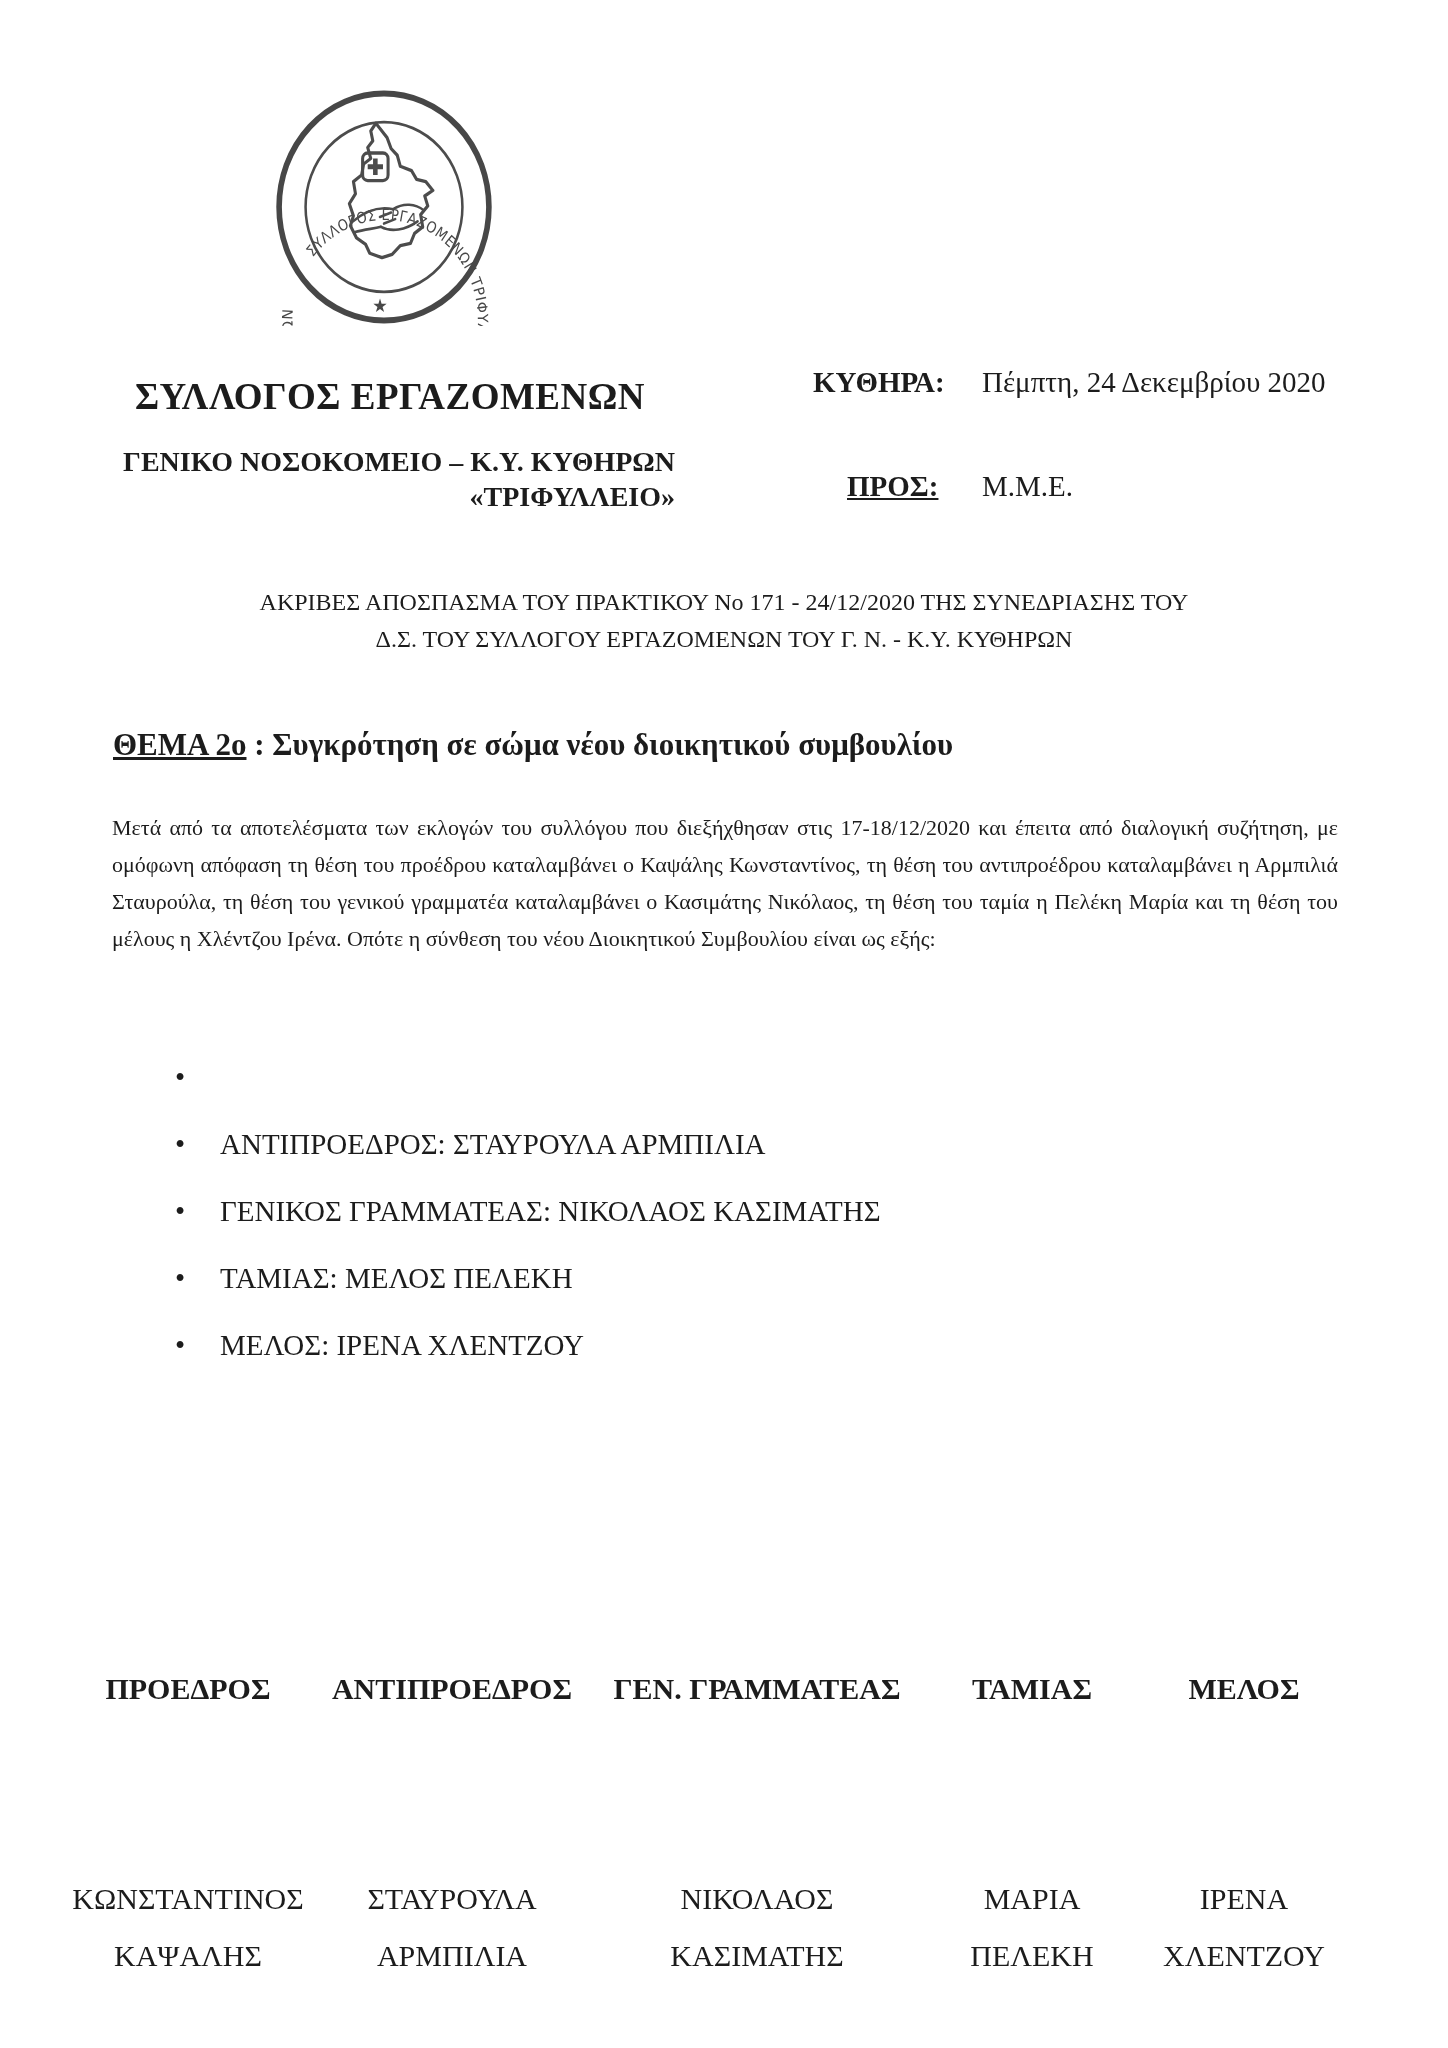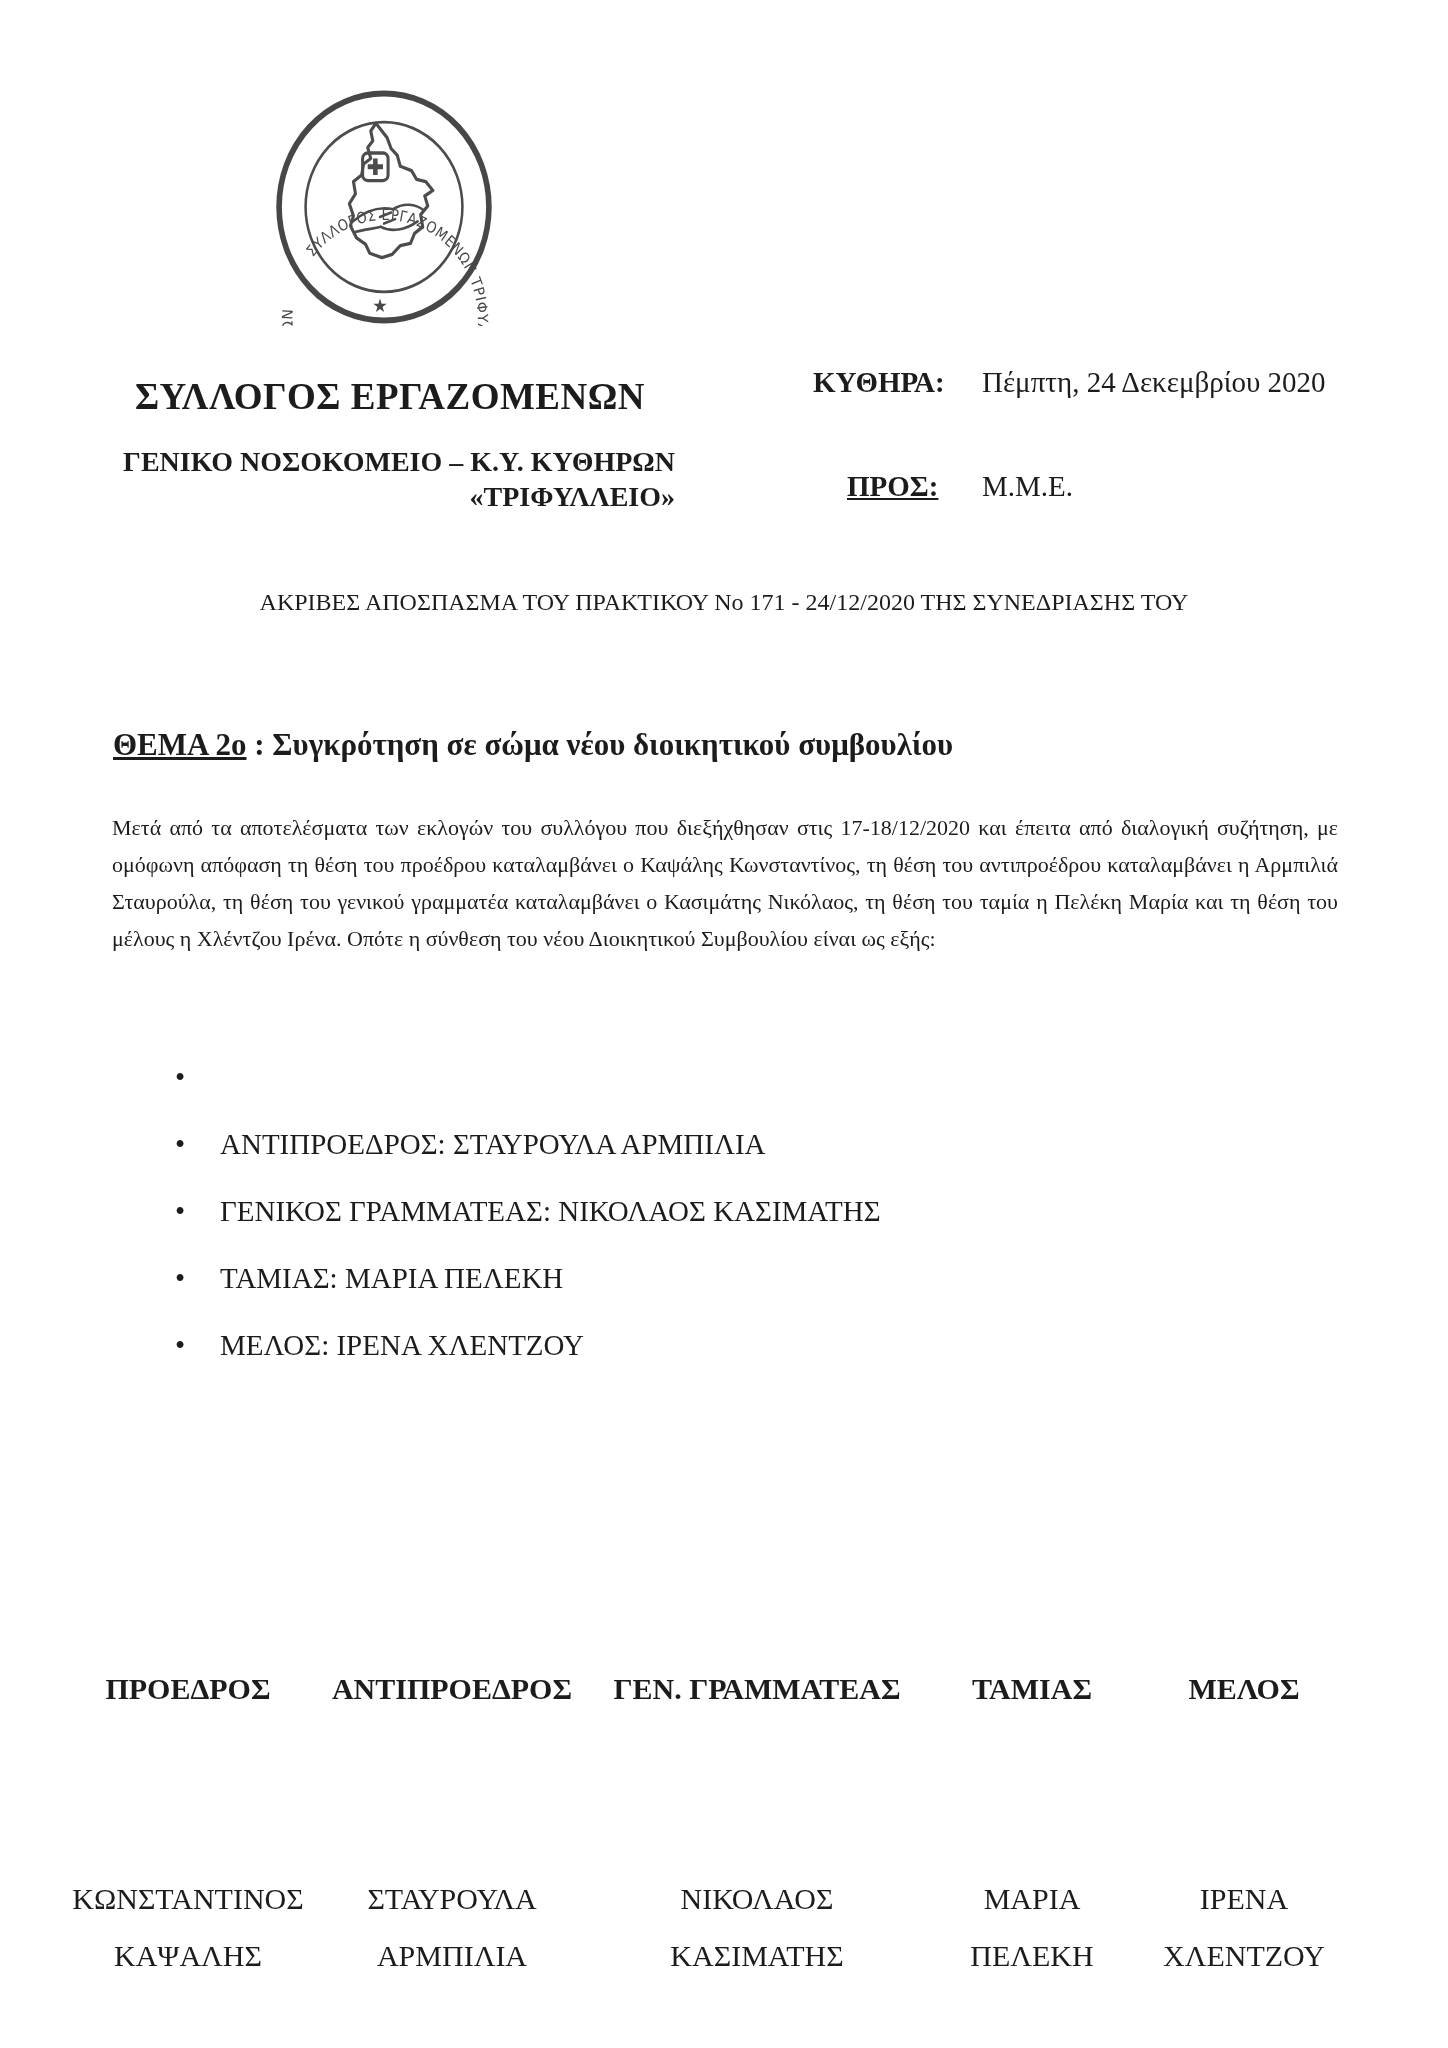--- a/index.html
+++ b/index.html
@@ -162,41 +162,42 @@
     <div>«ΤΡΙΦΥΛΛΕΙΟ»</div>
   </div>
 
   <div class="meta-place-label">ΚΥΘΗΡΑ:</div>
   <div class="meta-date">Πέμπτη, 24 Δεκεμβρίου 2020</div>
   <div class="meta-to-label">ΠΡΟΣ:</div>
   <div class="meta-to-value">Μ.Μ.Ε.</div>
 
   <div class="doc-title">
     <div>ΑΚΡΙΒΕΣ ΑΠΟΣΠΑΣΜΑ ΤΟΥ ΠΡΑΚΤΙΚΟΥ Νο 171 - 24/12/2020 ΤΗΣ ΣΥΝΕΔΡΙΑΣΗΣ ΤΟΥ</div>
+    <div>Δ.Σ. ΤΟΥ ΣΥΛΛΟΓΟΥ ΕΡΓΑΖΟΜΕΝΩΝ ΤΟΥ Γ. Ν. - Κ.Υ. ΚΥΘΗΡΩΝ</div>
   </div>
 
   <div class="subject"><span class="subject-label">ΘΕΜΑ 2ο</span><span> : </span><span>Συγκρότηση σε σώμα νέου διοικητικού συμβουλίου</span></div>
 
   <div class="body-paragraph">Μετά από τα αποτελέσματα των εκλογών του συλλόγου που διεξήχθησαν στις 17-18/12/2020 και έπειτα από διαλογική συζήτηση, με ομόφωνη απόφαση τη θέση του προέδρου καταλαμβάνει ο Καψάλης Κωνσταντίνος, τη θέση του αντιπροέδρου καταλαμβάνει η Αρμπιλιά Σταυρούλα, τη  θέση του γενικού γραμματέα  καταλαμβάνει ο Κασιμάτης Νικόλαος, τη  θέση του ταμία η Πελέκη Μαρία και τη θέση του μέλους η Χλέντζου Ιρένα. Οπότε η σύνθεση του νέου Διοικητικού Συμβουλίου είναι ως εξής:</div>
 
   <ul class="board-list">
     <li>
         <span class="bullet">•</span>
       </li>
     <li>
         <span class="bullet">•</span>
         <span>ΑΝΤΙΠΡΟΕΔΡΟΣ: ΣΤΑΥΡΟΥΛΑ ΑΡΜΠΙΛΙΑ</span>
       </li>
     <li>
         <span class="bullet">•</span>
         <span>ΓΕΝΙΚΟΣ ΓΡΑΜΜΑΤΕΑΣ: ΝΙΚΟΛΑΟΣ ΚΑΣΙΜΑΤΗΣ</span>
       </li>
     <li>
         <span class="bullet">•</span>
-        <span>ΤΑΜΙΑΣ: ΜΑΡΙΑ ΠΕΛΕΚΗ</span>
+        <span>ΤΑΜΙΑΣ: ΜΕΛΟΣ ΠΕΛΕΚΗ</span>
       </li>
     <li>
         <span class="bullet">•</span>
         <span>ΜΕΛΟΣ: ΙΡΕΝΑ ΧΛΕΝΤΖΟΥ</span>
       </li>
   </ul>
 
   <div class="sig-col c1">
     <div class="sig-role">ΠΡΟΕΔΡΟΣ</div>
     <div class="sig-name">

